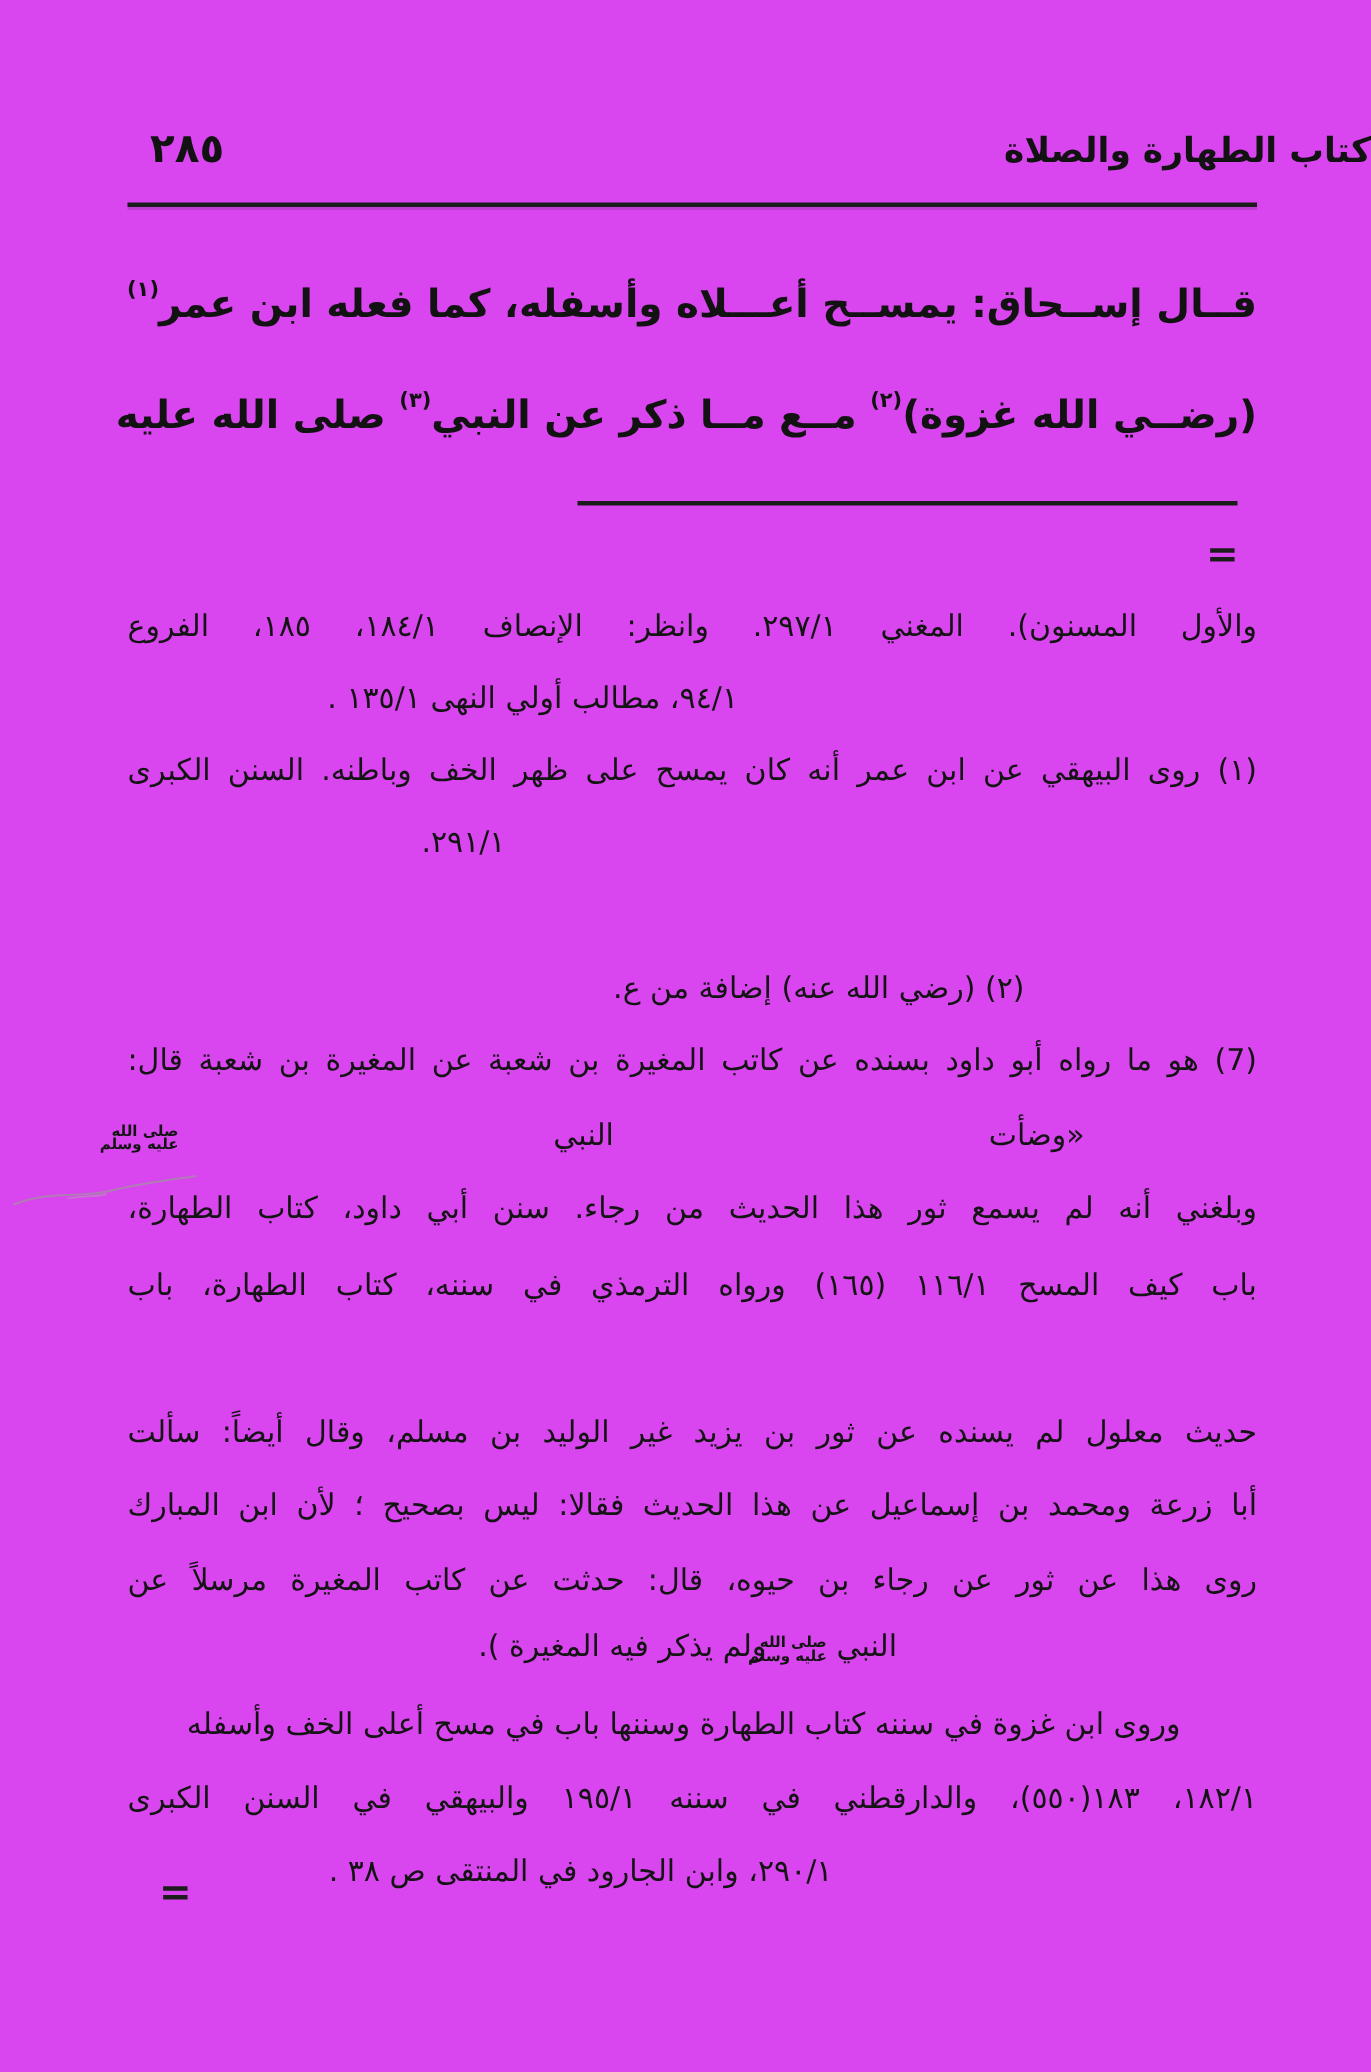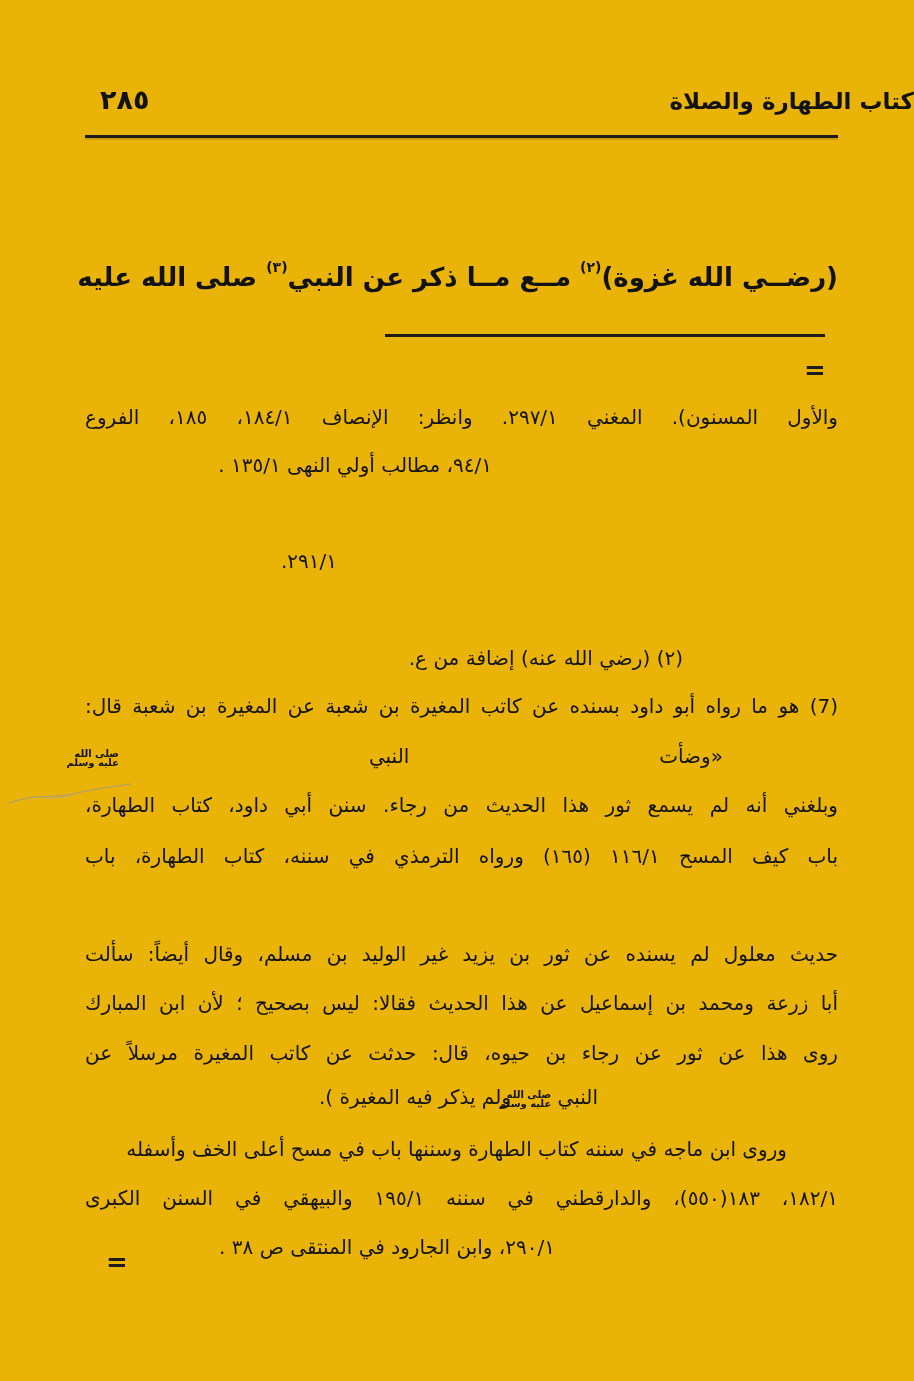--- a/index.html
+++ b/index.html
@@ -1,20 +1,20 @@
 <!DOCTYPE html>
 <html lang="ar" dir="rtl"><head>
 <meta charset="utf-8">
 <style>
   html,body{margin:0;padding:0;background:#e8e8e8;}
   .page{
     position:relative;
     width:914px;height:1381px;
     margin:0 auto;
-    background:#eab308;
+    background:#d946ef;
     color:#121212;
     font-family:"DejaVu Sans",sans-serif;
     direction:rtl;
     overflow:hidden;
   }
   
   .page-num{
     position:absolute;top:84px;left:100px;
     font-size:27px;font-weight:bold;letter-spacing:1px;
   }
@@ -69,44 +69,46 @@
 </style>
 </head>
 <body>
 
 <div class="page">
 
   <div class="page-num">٢٨٥</div>
   <div class="book-title">كتاب الطهارة والصلاة</div>
   <div class="header-rule"></div>
 
+  <div class="body-line" style="top:172px"><span>قــال إســحاق: يمســح أعـــلاه وأسفله، كما فعله ابن عمر</span><sup>(١)</sup></div>
 
   <div class="body-line" style="top:246px"><span>(رضــي الله غزوة)</span><sup>(٢)</sup><span> مــع مــا ذكر عن النبي</span><sup>(٣)</sup><span> صلى الله عليه</span></div>
 
   <div class="fn-sep"></div>
   <div class="cont-mark" style="top:360px;left:804px">=</div>
   <div class="cont-mark" style="top:1252px;left:106px">=</div>
 
   <div class="fn-line fn-full" style="top:396px">والأول المسنون). المغني ٢٩٧/١. وانظر: الإنصاف ١٨٤/١، ١٨٥، الفروع</div>
   <div class="fn-line fn-tail" style="top:444px;right:422px">٩٤/١، مطالب أولي النهى ١٣٥/١ .</div>
+  <div class="fn-line fn-full" style="top:492px">(١) روى البيهقي عن ابن عمر أنه كان يمسح على ظهر الخف وباطنه. السنن الكبرى</div>
   <div class="fn-line fn-tail" style="top:540px;right:577px">٢٩١/١.</div>
   <div class="fn-line fn-tail" style="top:637px;right:231px">(٢) (رضي الله عنه) إضافة من ع.</div>
   <div class="fn-line fn-full" style="top:685px">(7) هو ما رواه أبو داود بسنده عن كاتب المغيرة بن شعبة عن المغيرة بن شعبة قال:</div>
 
   <div class="fn-line fn-just" style="top:735px;right:191px"><span>«وضأت النبي </span><span class="saw"><div>صلى الله</div><div>عليه وسلم</div></span></div>
 
   <div class="fn-line fn-full" style="top:784px">وبلغني أنه لم يسمع ثور هذا الحديث من رجاء. سنن أبي داود، كتاب الطهارة،</div>
   <div class="fn-line fn-full" style="top:835px">باب كيف المسح ١١٦/١ (١٦٥) ورواه الترمذي في سننه، كتاب الطهارة، باب</div>
   <div class="fn-line fn-full" style="top:933px">حديث معلول لم يسنده عن ثور بن يزيد غير الوليد بن مسلم، وقال أيضاً: سألت</div>
   <div class="fn-line fn-full" style="top:1032px">روى هذا عن ثور عن رجاء بن حيوه، قال: حدثت عن كاتب المغيرة مرسلاً عن</div>
   <div class="fn-line fn-full" style="top:982px">أبا زرعة ومحمد بن إسماعيل عن هذا الحديث فقالا: ليس بصحيح ؛ لأن ابن المبارك</div>
 
   <div class="fn-line fn-tail" style="top:1076px;right:316px"><span>النبي </span><span class="saw"><div>صلى الله</div><div>عليه وسلم</div></span><span> ولم يذكر فيه المغيرة ).</span></div>
 
-  <div class="fn-line fn-tail" style="top:1128px;right:127px">وروى ابن ماجه في سننه كتاب الطهارة وسننها باب في مسح أعلى الخف وأسفله</div>
+  <div class="fn-line fn-tail" style="top:1128px;right:127px">وروى ابن غزوة في سننه كتاب الطهارة وسننها باب في مسح أعلى الخف وأسفله</div>
   <div class="fn-line fn-full" style="top:1177px">١٨٢/١، ١٨٣(٥٥٠)، والدارقطني في سننه ١٩٥/١ والبيهقي في السنن الكبرى</div>
   <div class="fn-line fn-tail" style="top:1226px;right:359px">٢٩٠/١، وابن الجارود في المنتقى ص ٣٨ .</div>
 
   <svg class="scribble" width="130" height="40" viewBox="0 0 130 40">
     <path d="M4 28 C 30 18, 48 24, 68 19 S 104 12, 126 9" fill="none" stroke="#9a9a94" stroke-width="1.4" opacity="0.65"></path>
     <path d="M40 24 C 52 22, 60 23, 66 21" fill="none" stroke="#b0b0aa" stroke-width="1" opacity="0.5"></path>
   </svg>
 
 </div>
 

